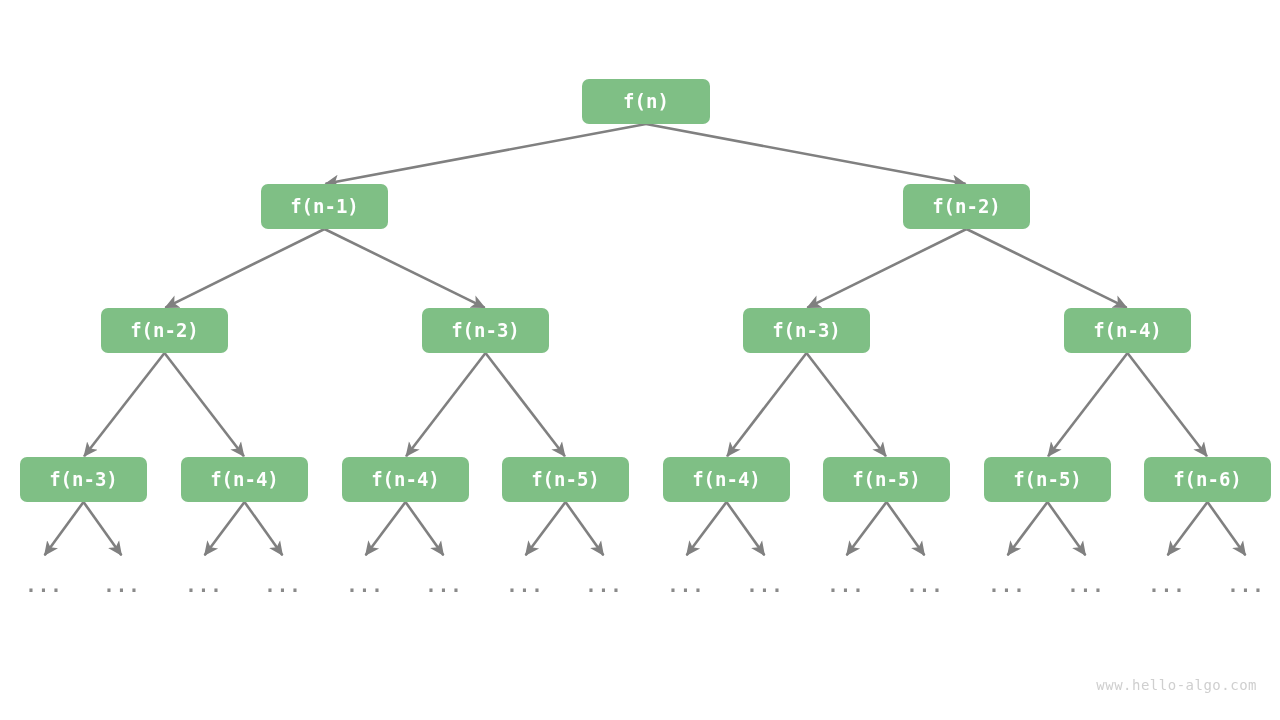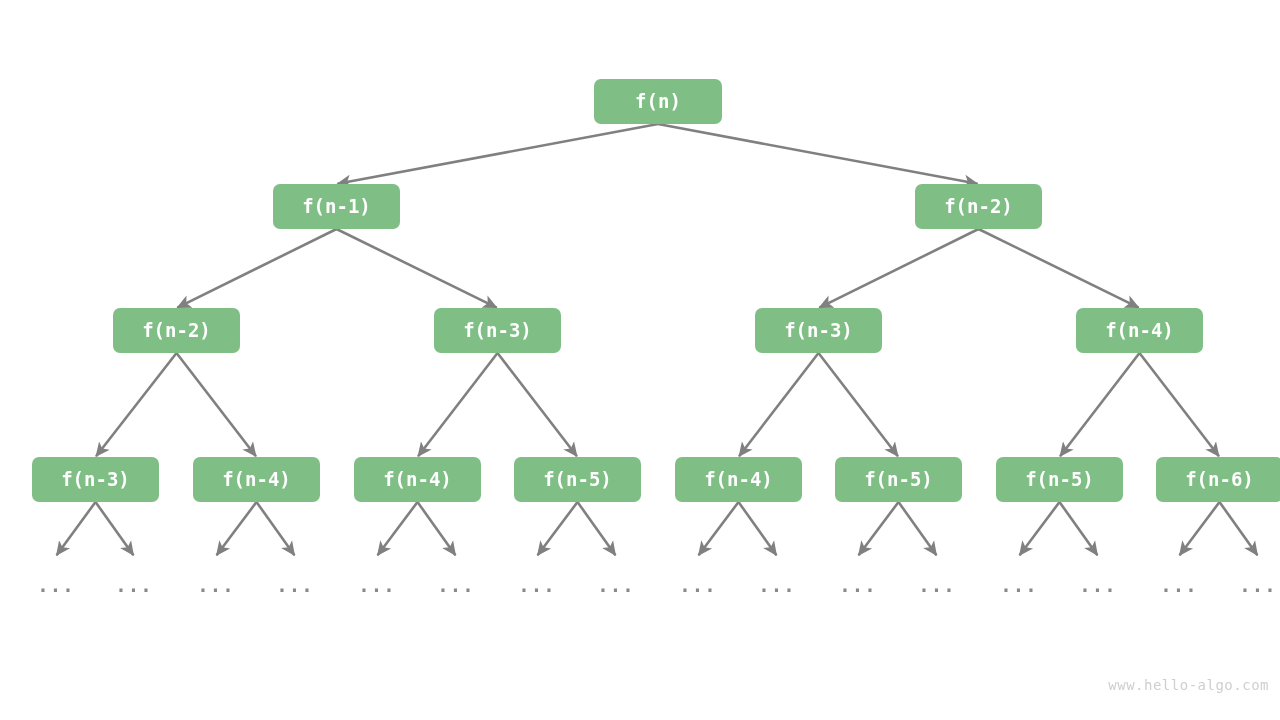--- a/index.html
+++ b/index.html
@@ -9,21 +9,21 @@
   }
   body {
     width: 1280px;
     height: 720px;
     position: relative;
     overflow: hidden;
     font-family: "DejaVu Sans Mono", "Liberation Mono", monospace;
   }
   #diagram-root {
     position: absolute;
-    left: 16px;
+    left: 4px;
     top: 0;
     width: 1096px;
     height: 720px;
     text-decoration: underline;
   }
   svg#tree-svg {
     position: absolute;
     left: 0;
     top: 0;
     width: 1280px;

